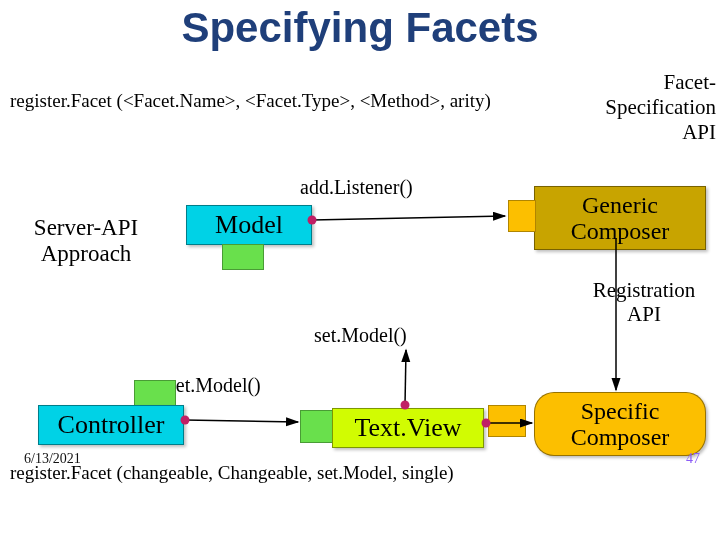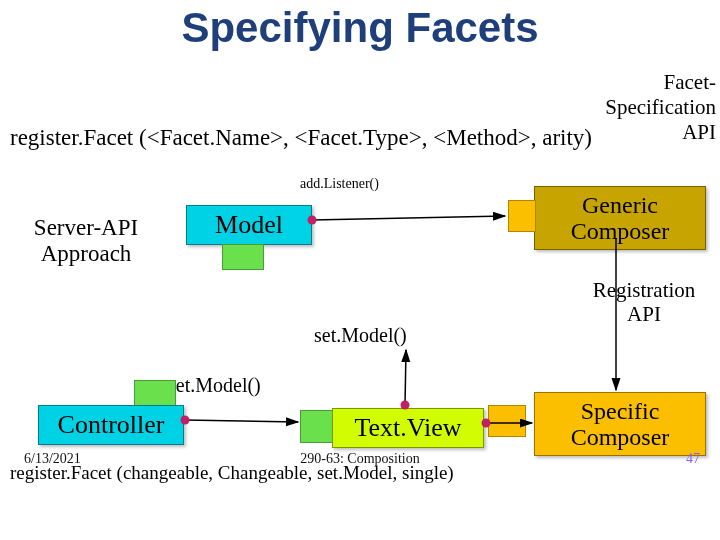--- a/index.html
+++ b/index.html
@@ -26,42 +26,42 @@
     font-size: 42px;
     font-weight: bold;
     color: #1f3f7a;
     font-family: Arial, Helvetica, sans-serif;
   }
   .text {
     position: absolute;
     color: #000;
   }
   .api-sig {
-    top: 90px; left: 10px; font-size: 23px; margin-top: 35px;
+    top: 90px; left: 10px; font-size: 19px;
   }
   .api-ex1 {
     top: 140px; left: 18px; font-size: 19px;
   }
   .api-ex2 {
     top: 462px; left: 10px; font-size: 19px;
   }
   .facet-api {
     top: 70px; left: 566px; width: 150px; text-align: right;
     font-size: 21px; color: #000000;
   }
   .server-api {
     top: 215px; left: 16px; width: 140px; text-align: center;
     font-size: 23px; line-height: 1.15;
   }
   .reg-api {
     top: 278px; left: 574px; width: 140px; text-align: center;
     font-size: 21px; line-height: 1.15;
   }
   .lbl-addlistener {
-    top: 176px; left: 300px; font-size: 14px;
+    top: 176px; left: 300px; font-size: 20px;
   }
   .lbl-setmodel-r {
     top: 324px; left: 314px; font-size: 20px;
   }
   .lbl-setmodel-l {
     top: 374px; left: 168px; font-size: 20px;
   }
   .footer-date {
     position: absolute; left: 24px; bottom: 12px; font-size: 14px; color: #111;
   }
@@ -156,21 +156,21 @@
   <div class="text lbl-setmodel-r">set.Model()</div>
   <div class="text lbl-setmodel-l">set.Model()</div>
 
   <div class="stub green stub2"></div>
   <div class="box ctrl">Controller</div>
 
   <div class="stub green stub3"></div>
   <div class="box tview">Text.View</div>
   <div class="stub orange stub4"></div>
 
-  <div class="box scomp" style="white-space:pre-line;">Specific
+  <div class="box scomp" style="white-space:pre-line;border-radius:20px;">Specific
 Composer</div>
 
   <div class="text api-ex2">register.Facet  (changeable, Changeable, set.Model, single)</div>
 
   <svg class="arrows">
     <defs>
       <marker id="ah" markerWidth="10" markerHeight="10" refX="8" refY="3" orient="auto">
         <path d="M0,0 L9,3 L0,6 Z" fill="#000"></path>
       </marker>
       <marker id="dot" markerWidth="8" markerHeight="8" refX="4" refY="4">
@@ -183,15 +183,14 @@
     <line x1="405" y1="405" x2="406" y2="350" stroke="#000" stroke-width="1.5" marker-start="url(#dot)" marker-end="url(#ah)"></line>
 
     <line x1="185" y1="420" x2="298" y2="422" stroke="#000" stroke-width="1.5" marker-start="url(#dot)" marker-end="url(#ah)"></line>
 
     <line x1="486" y1="423" x2="532" y2="423" stroke="#000" stroke-width="1.5" marker-start="url(#dot)" marker-end="url(#ah)"></line>
 
     <line x1="616" y1="238" x2="616" y2="390" stroke="#000" stroke-width="1.5" marker-end="url(#ah)"></line>
   </svg>
 
   <div class="footer-date">6/13/2021</div>
-  <div class="footer-center">290-63: Composition</div>
   <div class="footer-num">47</div>
 </div>
 
 </body></html>

